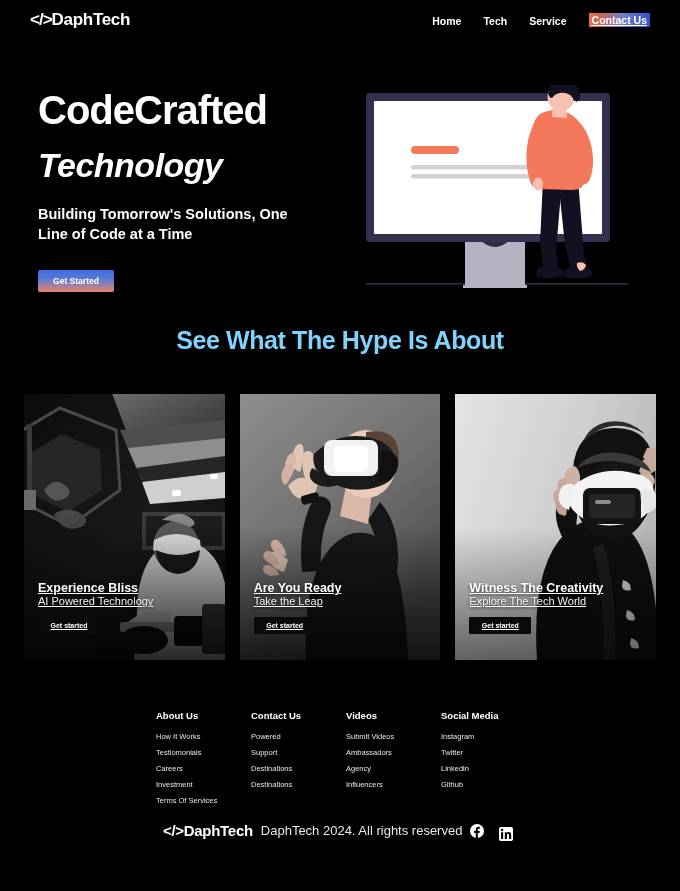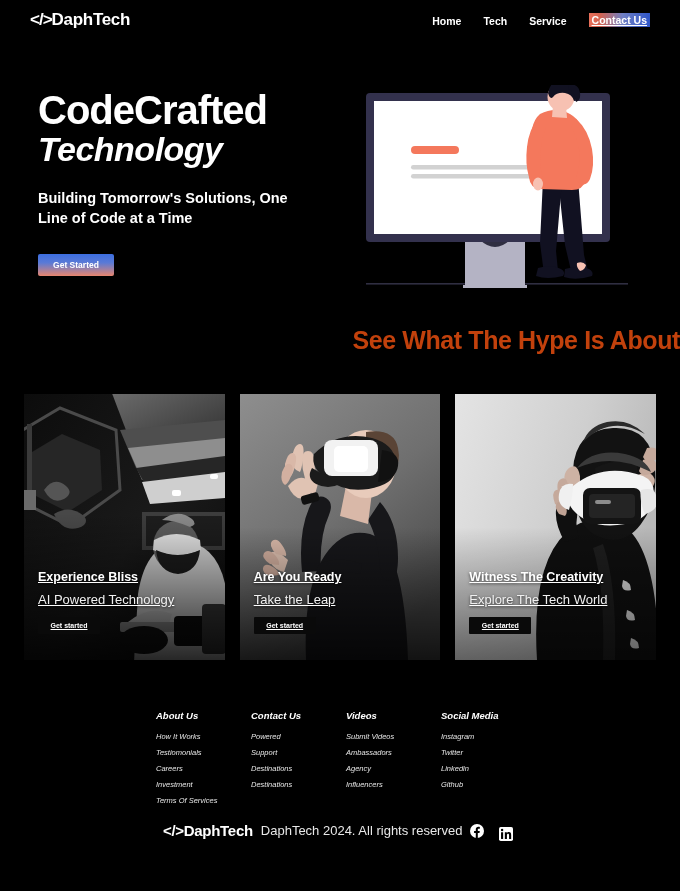--- a/index.html
+++ b/index.html
@@ -32,70 +32,70 @@
   }
 
   
   .hero { position: absolute; top: 60px; left: 0; width: 680px; height: 240px; }
   .hero-copy { position: absolute; left: 38px; top: 30px; width: 320px; }
   .hero-title-1 {
     font-size: 40px; font-weight: 700; line-height: 1.0; letter-spacing: -1px; color: #fff;
   }
   .hero-title-2 {
     font-size: 34px; font-weight: 700; font-style: italic; line-height: 1.15;
-    letter-spacing: -0.5px; color: #fff; margin-top: 0;
+    letter-spacing: -0.5px; color: #fff; margin-top: 16px;
   }
   .hero-sub {
     margin-top: 20px; font-size: 14.5px; font-weight: 700; line-height: 1.35; color: #fff;
     width: 270px;
   }
   .hero-btn {
     margin-top: 26px;
     display: inline-block;
     width: 76px; height: 22px; line-height: 22px; text-align: center;
     font-size: 8.5px; font-weight: 600; color: #fff;
     background: linear-gradient(180deg, #3c6ee0 0%, #5a7ad6 40%, #e8856e 100%);
     border: none; border-radius: 2px; cursor: pointer;
   }
 
   
   .hero-art { position: absolute; left: 362px; top: 25px; width: 270px; height: 215px; }
 
   
   .section-heading {
-    position: absolute; top: 326px; left: 0; width: 680px; text-align: right;
-    font-size: 25px; font-weight: 700; letter-spacing: -0.4px; color: #c2410c;
+    position: absolute; top: 326px; left: 0; width: 680px; text-align: center;
+    font-size: 25px; font-weight: 700; letter-spacing: -0.4px; color: #7dd3fc;
   }
 
   
   .cards {
     position: absolute; top: 394px; left: 24px; width: 632px; height: 266px;
     display: flex; gap: 15px;
   }
   .card {
     position: relative; width: 201px; height: 266px; overflow: hidden;
     cursor: pointer;
   }
   .card-photo { position: absolute; inset: 0; }
   .card-body {
     position: absolute; left: 14px; bottom: 26px; z-index: 5; text-decoration: underline;
   }
   .card-title { font-size: 12.5px; font-weight: 700; color: #fff; text-shadow: 0 1px 3px rgba(0,0,0,.7); }
-  .card-sub { margin-top: 8px; font-size: 13px; font-weight: 400; color: #f0f0f0; text-shadow: 0 1px 3px rgba(0,0,0,.7); }
+  .card-sub { margin-top: 0; font-size: 11px; font-weight: 400; color: #f0f0f0; text-shadow: 0 1px 3px rgba(0,0,0,.7); }
   .card-btn {
     margin-top: 10px; display: block;
     width: 62px; height: 17px; line-height: 17px; text-align: center;
     font-size: 7px; font-weight: 600; color: #fff; background: #0a0a0a;
     border: none; border-radius: 1px; cursor: pointer;
   }
 
   
   .footer {
     position: absolute; top: 710px; left: 156px; width: 420px;
-    display: flex; gap: 0; font-style: italic;
+    display: flex; gap: 0;
   }
   .fcol { width: 95px; }
   .fcol:nth-child(4) { width: 120px; }
   .fcol-title { font-size: 9.5px; font-weight: 700; color: #fff; margin-bottom: 11px; }
   .fcol a { display: block; font-size: 7.5px; font-weight: 400; color: #e6e6e6; text-decoration: none; margin-bottom: 7px; }
 
   
   .bottombar {
     position: absolute; top: 822px; left: 0; width: 680px; height: 30px;
   }

